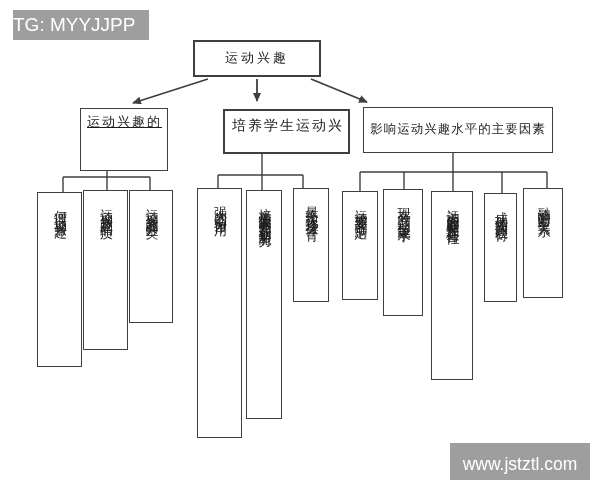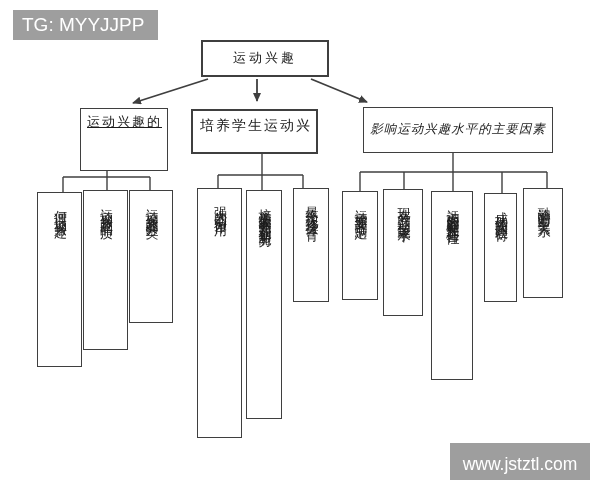--- a/index.html
+++ b/index.html
@@ -18,42 +18,42 @@
     position:absolute;box-sizing:border-box;
     border:1.5px solid var(--border,#3f3f3f);
     background:#fff;font-size:13px;letter-spacing:2px;line-height:1.55;
     padding:3px 6px;white-space:nowrap;
   }
   .hbox span{display:block;white-space:nowrap;}
   .root{
     border-width:2px;display:flex;align-items:center;justify-content:center;
     font-size:13px;letter-spacing:3px;
   }
-  .branch-mid{border-width:2px;font-size:14px;letter-spacing:2px;padding:4px 7px;}
+  .branch-mid{border-width:2px;font-size:14px;letter-spacing:2px;padding:4px 7px;margin-left:32px;}
   .branch-right{display:flex;align-items:center;justify-content:center;
     font-size:12.5px;letter-spacing:1px;}
 
   .vbox{
     position:absolute;box-sizing:border-box;
     border:1.5px solid var(--border,#3f3f3f);
     background:#fff;display:flex;justify-content:center;align-items:flex-start;
     padding-top:7px;overflow:hidden;
   }
   .vbox span{
     writing-mode:vertical-rl;text-orientation:upright;
     font-size:13px;letter-spacing:3px;line-height:1.15;white-space:nowrap;
   }
   .vbox.tight span{letter-spacing:2px;}
 
   .watermark{
     position:absolute;background:var(--wm-bg,#9e9e9e);color:var(--wm-text,#ffffff);
     font-family:"Liberation Sans","DejaVu Sans",sans-serif;
     display:flex;align-items:center;
   }
-  .wm-tl{left:13px;top:10px;width:136px;height:30px;font-size:19px;padding-left:9px;}
+  .wm-tl{left:13px;top:10px;width:136px;height:30px;font-size:19px;}
   .wm-br{left:450px;top:443px;width:140px;height:42px;font-size:17.5px;justify-content:center;}
 </style>
 </head>
 <body style="--bg: #ffffff; --line: #3f3f3f; --border: #3f3f3f; --text: #1c1c1c; --wm-bg: #9e9e9e; --wm-text: #ffffff;">
 
 <svg id="connectors" viewBox="0 0 600 480" xmlns="http://www.w3.org/2000/svg">
   <defs>
     <marker id="arrow" markerWidth="12" markerHeight="10" refX="8" refY="4" orient="auto" markerUnits="userSpaceOnUse">
       <polygon points="0,0 9,4 0,8"></polygon>
     </marker>
@@ -80,31 +80,31 @@
   <line x1="360" y1="172" x2="360" y2="192"></line>
   <line x1="404" y1="172" x2="404" y2="190"></line>
   <line x1="453" y1="172" x2="453" y2="192"></line>
   <line x1="502" y1="172" x2="502" y2="194"></line>
   <line x1="547" y1="172" x2="547" y2="189"></line>
 </svg>
 
 <div class="watermark wm-tl">TG: MYYJJPP</div>
 <div class="watermark wm-br">www.jstztl.com</div>
 
-<div class="hbox root" style="left:201px;top:40px;width:128px;height:37px;">运动兴趣</div>
+<div class="hbox root" style="left:193px;top:40px;width:128px;height:37px;">运动兴趣</div>
 
 <div class="hbox" style="left:80px;top:108px;width:88px;height:63px;text-decoration:underline;">
   <span>运动兴趣的</span>
 </div>
 
 <div class="hbox branch-mid" style="left:191px;top:109px;width:127px;height:45px;">
   <span>培养学生运动兴</span>
 </div>
 
-<div class="hbox branch-right" style="left:363px;top:107px;width:190px;height:46px;font-style:italic;">
+<div class="hbox branch-right" style="left:363px;top:107px;width:190px;height:46px;">
   <span>影响运动兴趣水平的主要因素</span>
 </div>
 
 <div class="vbox" style="left:37px;top:192px;width:45px;height:175px;">
   <span>何谓运动兴趣</span>
 </div>
 <div class="vbox" style="left:83px;top:190px;width:45px;height:160px;">
   <span>运动兴趣的品质</span>
 </div>
 <div class="vbox" style="left:129px;top:190px;width:44px;height:133px;">

